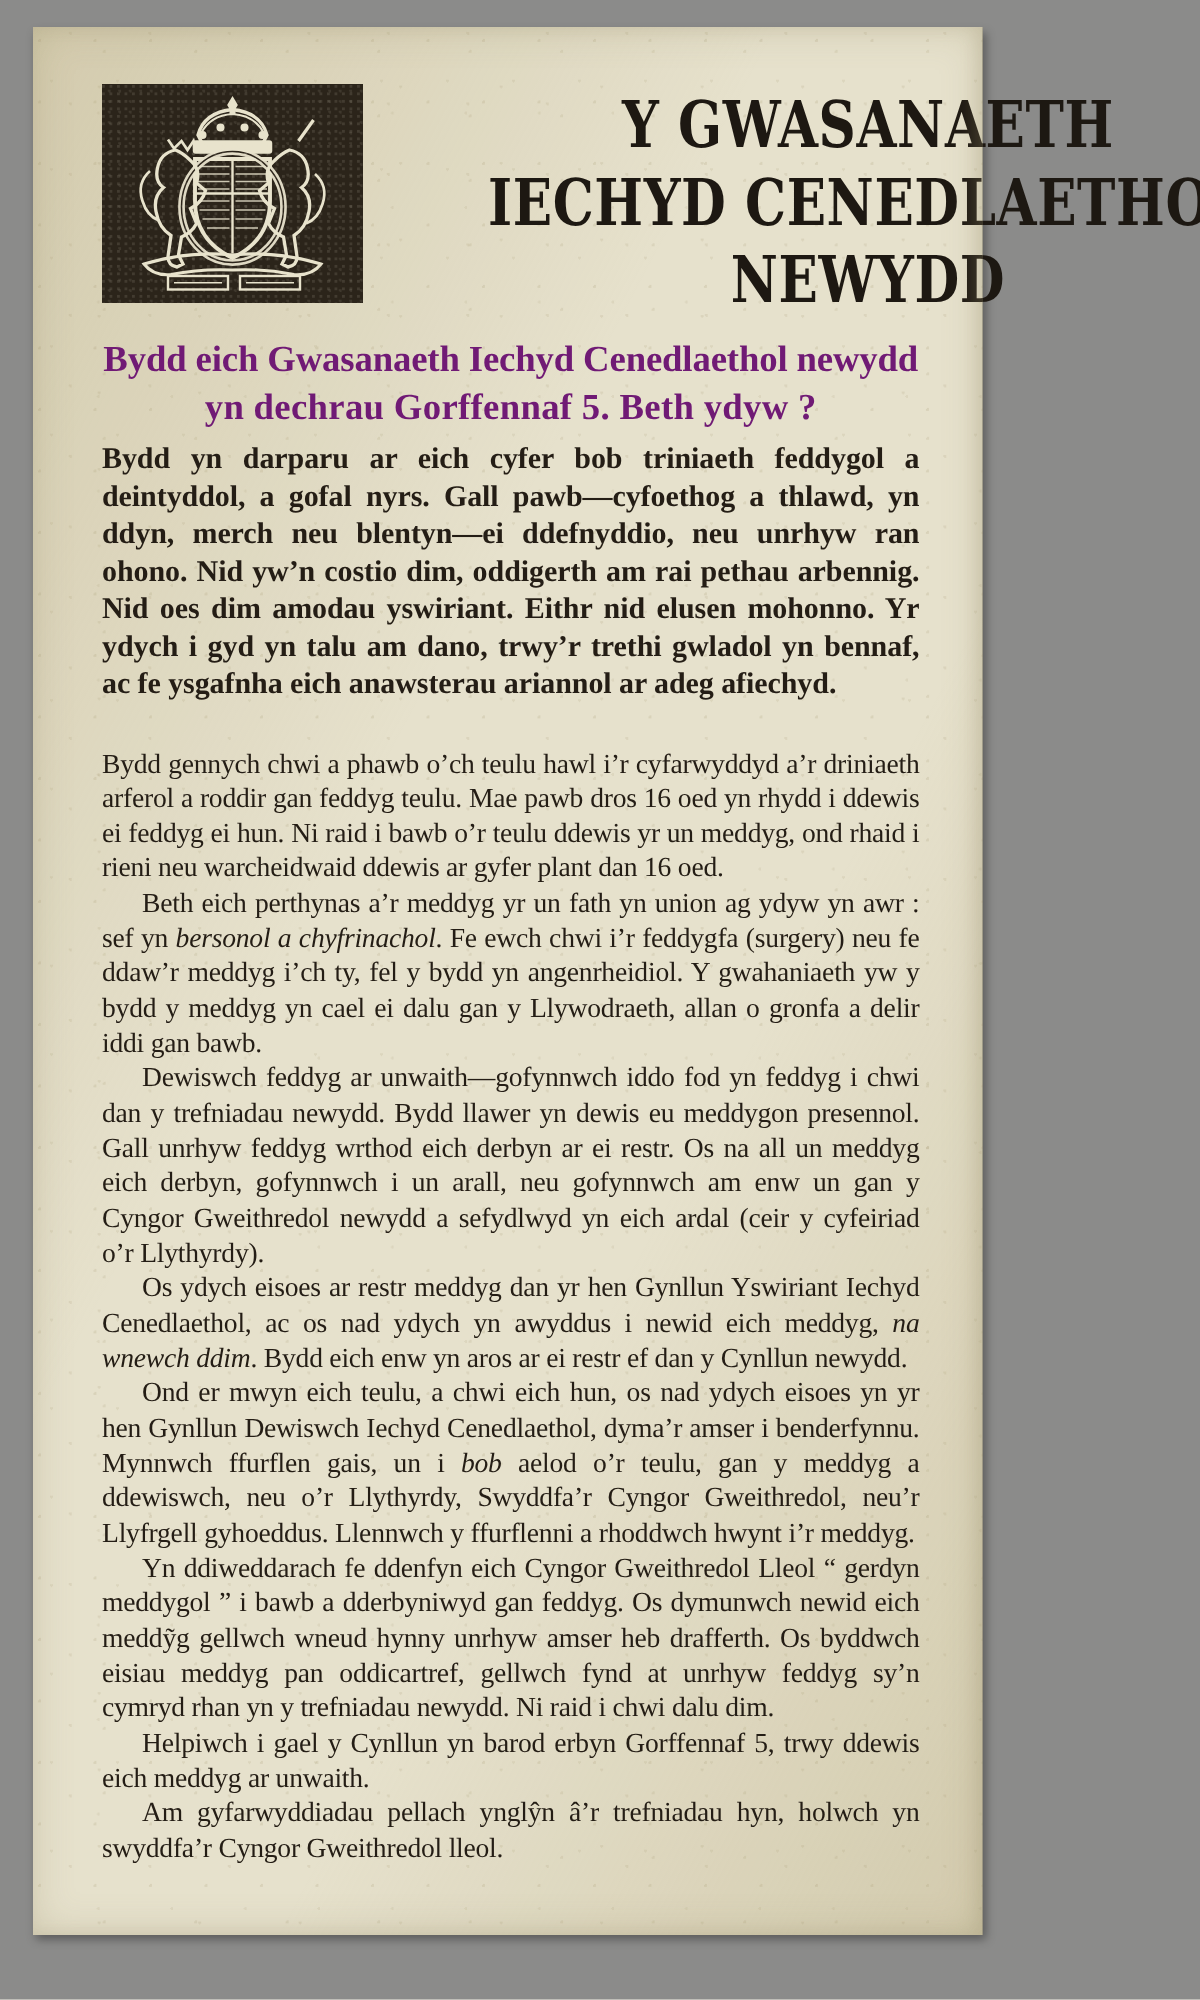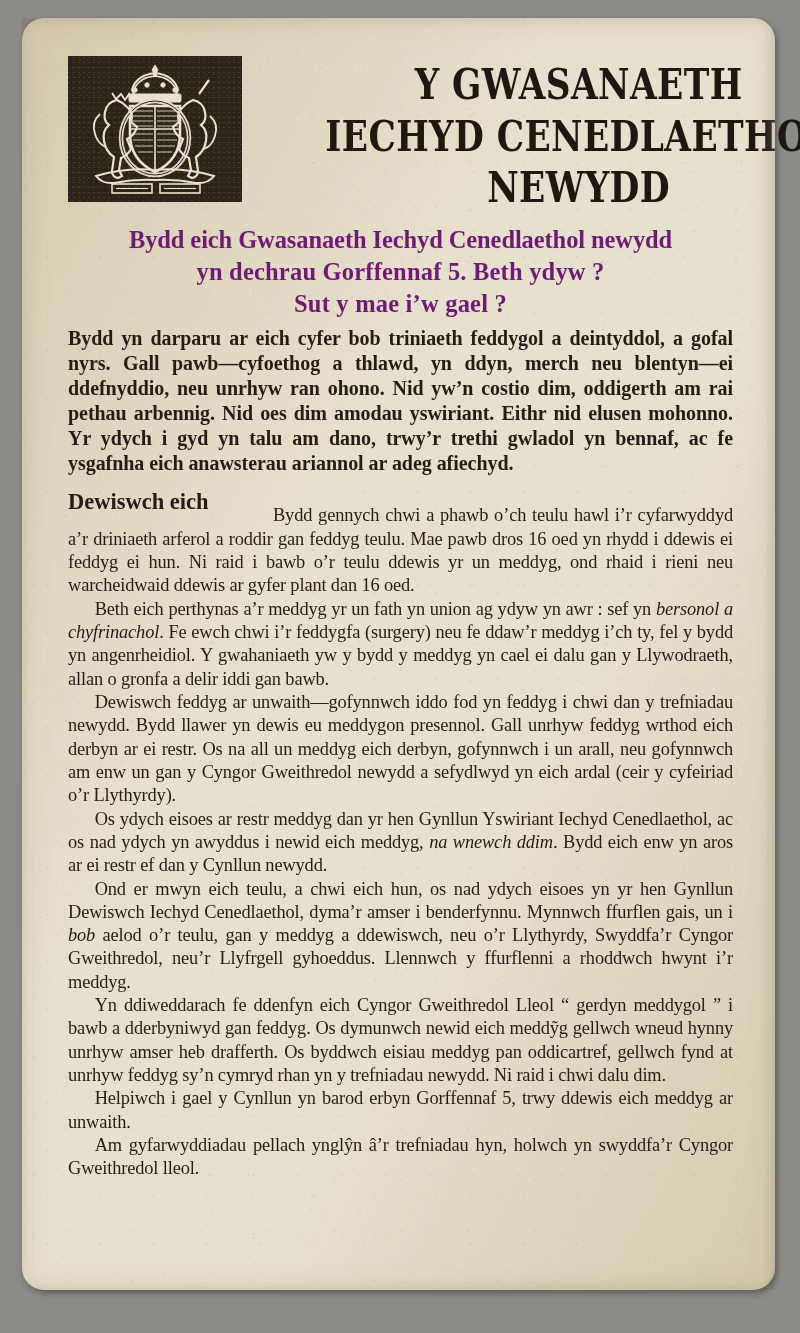--- a/index.html
+++ b/index.html
@@ -12,25 +12,24 @@
     background: #8b8b8a;
     font-family: "Liberation Serif", "DejaVu Serif", serif;
     overflow: hidden;
   }
 
   
   .page-wrap {
     position: absolute;
     left: 22px;
     top: 18px;
-    width: 753px;
+    width: 633px;
     height: 1272px;
     background: #e6e1cc;
     box-shadow: 2px 3px 6px rgba(0,0,0,0.35);
-    border-radius: 22px;
   }
   .paper-grain {
     position: absolute;
     inset: 0;
     background:
       radial-gradient(circle at 12% 22%, rgba(170,158,120,0.17) 0 1px, transparent 1px),
       radial-gradient(circle at 47% 9%,  rgba(170,158,120,0.14) 0 1px, transparent 1px),
       radial-gradient(circle at 78% 38%, rgba(170,158,120,0.15) 0 1px, transparent 1px),
       radial-gradient(circle at 28% 61%, rgba(170,158,120,0.13) 0 1px, transparent 1px),
       radial-gradient(circle at 66% 78%, rgba(170,158,120,0.15) 0 1px, transparent 1px),
@@ -226,27 +225,25 @@
       <div class="title-block">
         <div class="title-line title-1">Y  GWASANAETH</div>
         <div class="title-line title-2">IECHYD  CENEDLAETHOL</div>
         <div class="title-line title-3">NEWYDD</div>
       </div>
     </div>
 
     <div class="subtitle">
       <div class="l1">Bydd eich Gwasanaeth Iechyd Cenedlaethol newydd</div>
       <div class="l2">yn dechrau Gorffennaf 5.   Beth ydyw ?</div>
-      <div class="l3">Sut y mae i’w gael ?</div>
     </div>
 
     <p class="intro">Bydd yn darparu ar eich cyfer bob triniaeth feddygol a deintyddol, a gofal nyrs.  Gall pawb—cyfoethog a thlawd, yn ddyn, merch neu blentyn—ei ddefnyddio, neu unrhyw ran ohono.  Nid yw’n costio dim, oddigerth am rai pethau arbennig.  Nid oes dim amodau yswiriant.  Eithr nid elusen mohonno.  Yr ydych i gyd yn talu am dano, trwy’r trethi gwladol yn bennaf, ac fe ysgafnha eich anawsterau ariannol ar adeg afiechyd.</p>
 
     <div class="lead-head">
-      <div class="lh1">Dewiswch eich</div>
     </div>
 
     <div class="body-text" id="body-text">
         <p class="no-indent"><span>Bydd gennych chwi a phawb o’ch teulu hawl i’r cyfarwyddyd a’r driniaeth arferol a roddir gan feddyg teulu.   Mae pawb dros 16 oed yn rhydd i ddewis ei feddyg ei hun.   Ni raid i bawb o’r teulu ddewis yr un meddyg, ond rhaid i rieni neu warcheidwaid ddewis ar gyfer plant dan 16 oed.</span></p>
         <p><span>Beth eich perthynas a’r meddyg yr un fath yn union ag ydyw yn awr :  sef yn </span><i>bersonol a chyfrinachol</i><span>.   Fe ewch chwi i’r feddygfa (surgery) neu fe ddaw’r meddyg i’ch ty, fel y bydd yn angenrheidiol.  Y gwahaniaeth yw y bydd y meddyg yn cael ei dalu gan y Llywodraeth, allan o gronfa a delir iddi gan bawb.</span></p>
         <p><span>Dewiswch feddyg ar unwaith—gofynnwch iddo fod yn feddyg i chwi dan y trefniadau newydd.   Bydd llawer yn dewis eu meddygon presennol.   Gall unrhyw feddyg wrthod eich derbyn ar ei restr.  Os na all un meddyg eich derbyn, gofynnwch i un arall, neu gofynnwch am enw un gan y Cyngor Gweithredol newydd a sefydlwyd yn eich ardal (ceir y cyfeiriad o’r Llythyrdy).</span></p>
         <p><span>Os ydych eisoes ar restr meddyg dan yr hen Gynllun Yswiriant Iechyd Cenedlaethol, ac os nad ydych yn awyddus i newid eich meddyg, </span><i>na wnewch ddim</i><span>.   Bydd eich enw yn aros ar ei restr ef dan y Cynllun newydd.</span></p>
         <p><span>Ond er mwyn eich teulu, a chwi eich hun, os nad ydych eisoes yn yr hen Gynllun Dewiswch Iechyd Cenedlaethol, dyma’r amser i benderfynnu.   Mynnwch ffurflen gais, un i </span><i>bob</i><span> aelod o’r teulu, gan y meddyg a ddewiswch, neu o’r Llythyrdy, Swyddfa’r Cyngor Gweithredol, neu’r Llyfrgell gyhoeddus.   Llennwch y ffurflenni a rhoddwch hwynt i’r meddyg.</span></p>
         <p><span>Yn ddiweddarach fe ddenfyn eich Cyngor Gweithredol Lleol “ gerdyn meddygol ” i bawb a dderbyniwyd gan feddyg.   Os dymunwch newid eich meddỹg gellwch wneud hynny unrhyw amser heb drafferth.   Os byddwch eisiau meddyg pan oddicartref, gellwch fynd at unrhyw feddyg sy’n cymryd rhan yn y trefniadau newydd.   Ni raid i chwi dalu dim.</span></p>
         <p><span>Helpiwch i gael y Cynllun yn barod erbyn Gorffennaf 5, trwy ddewis eich meddyg ar unwaith.</span></p>

